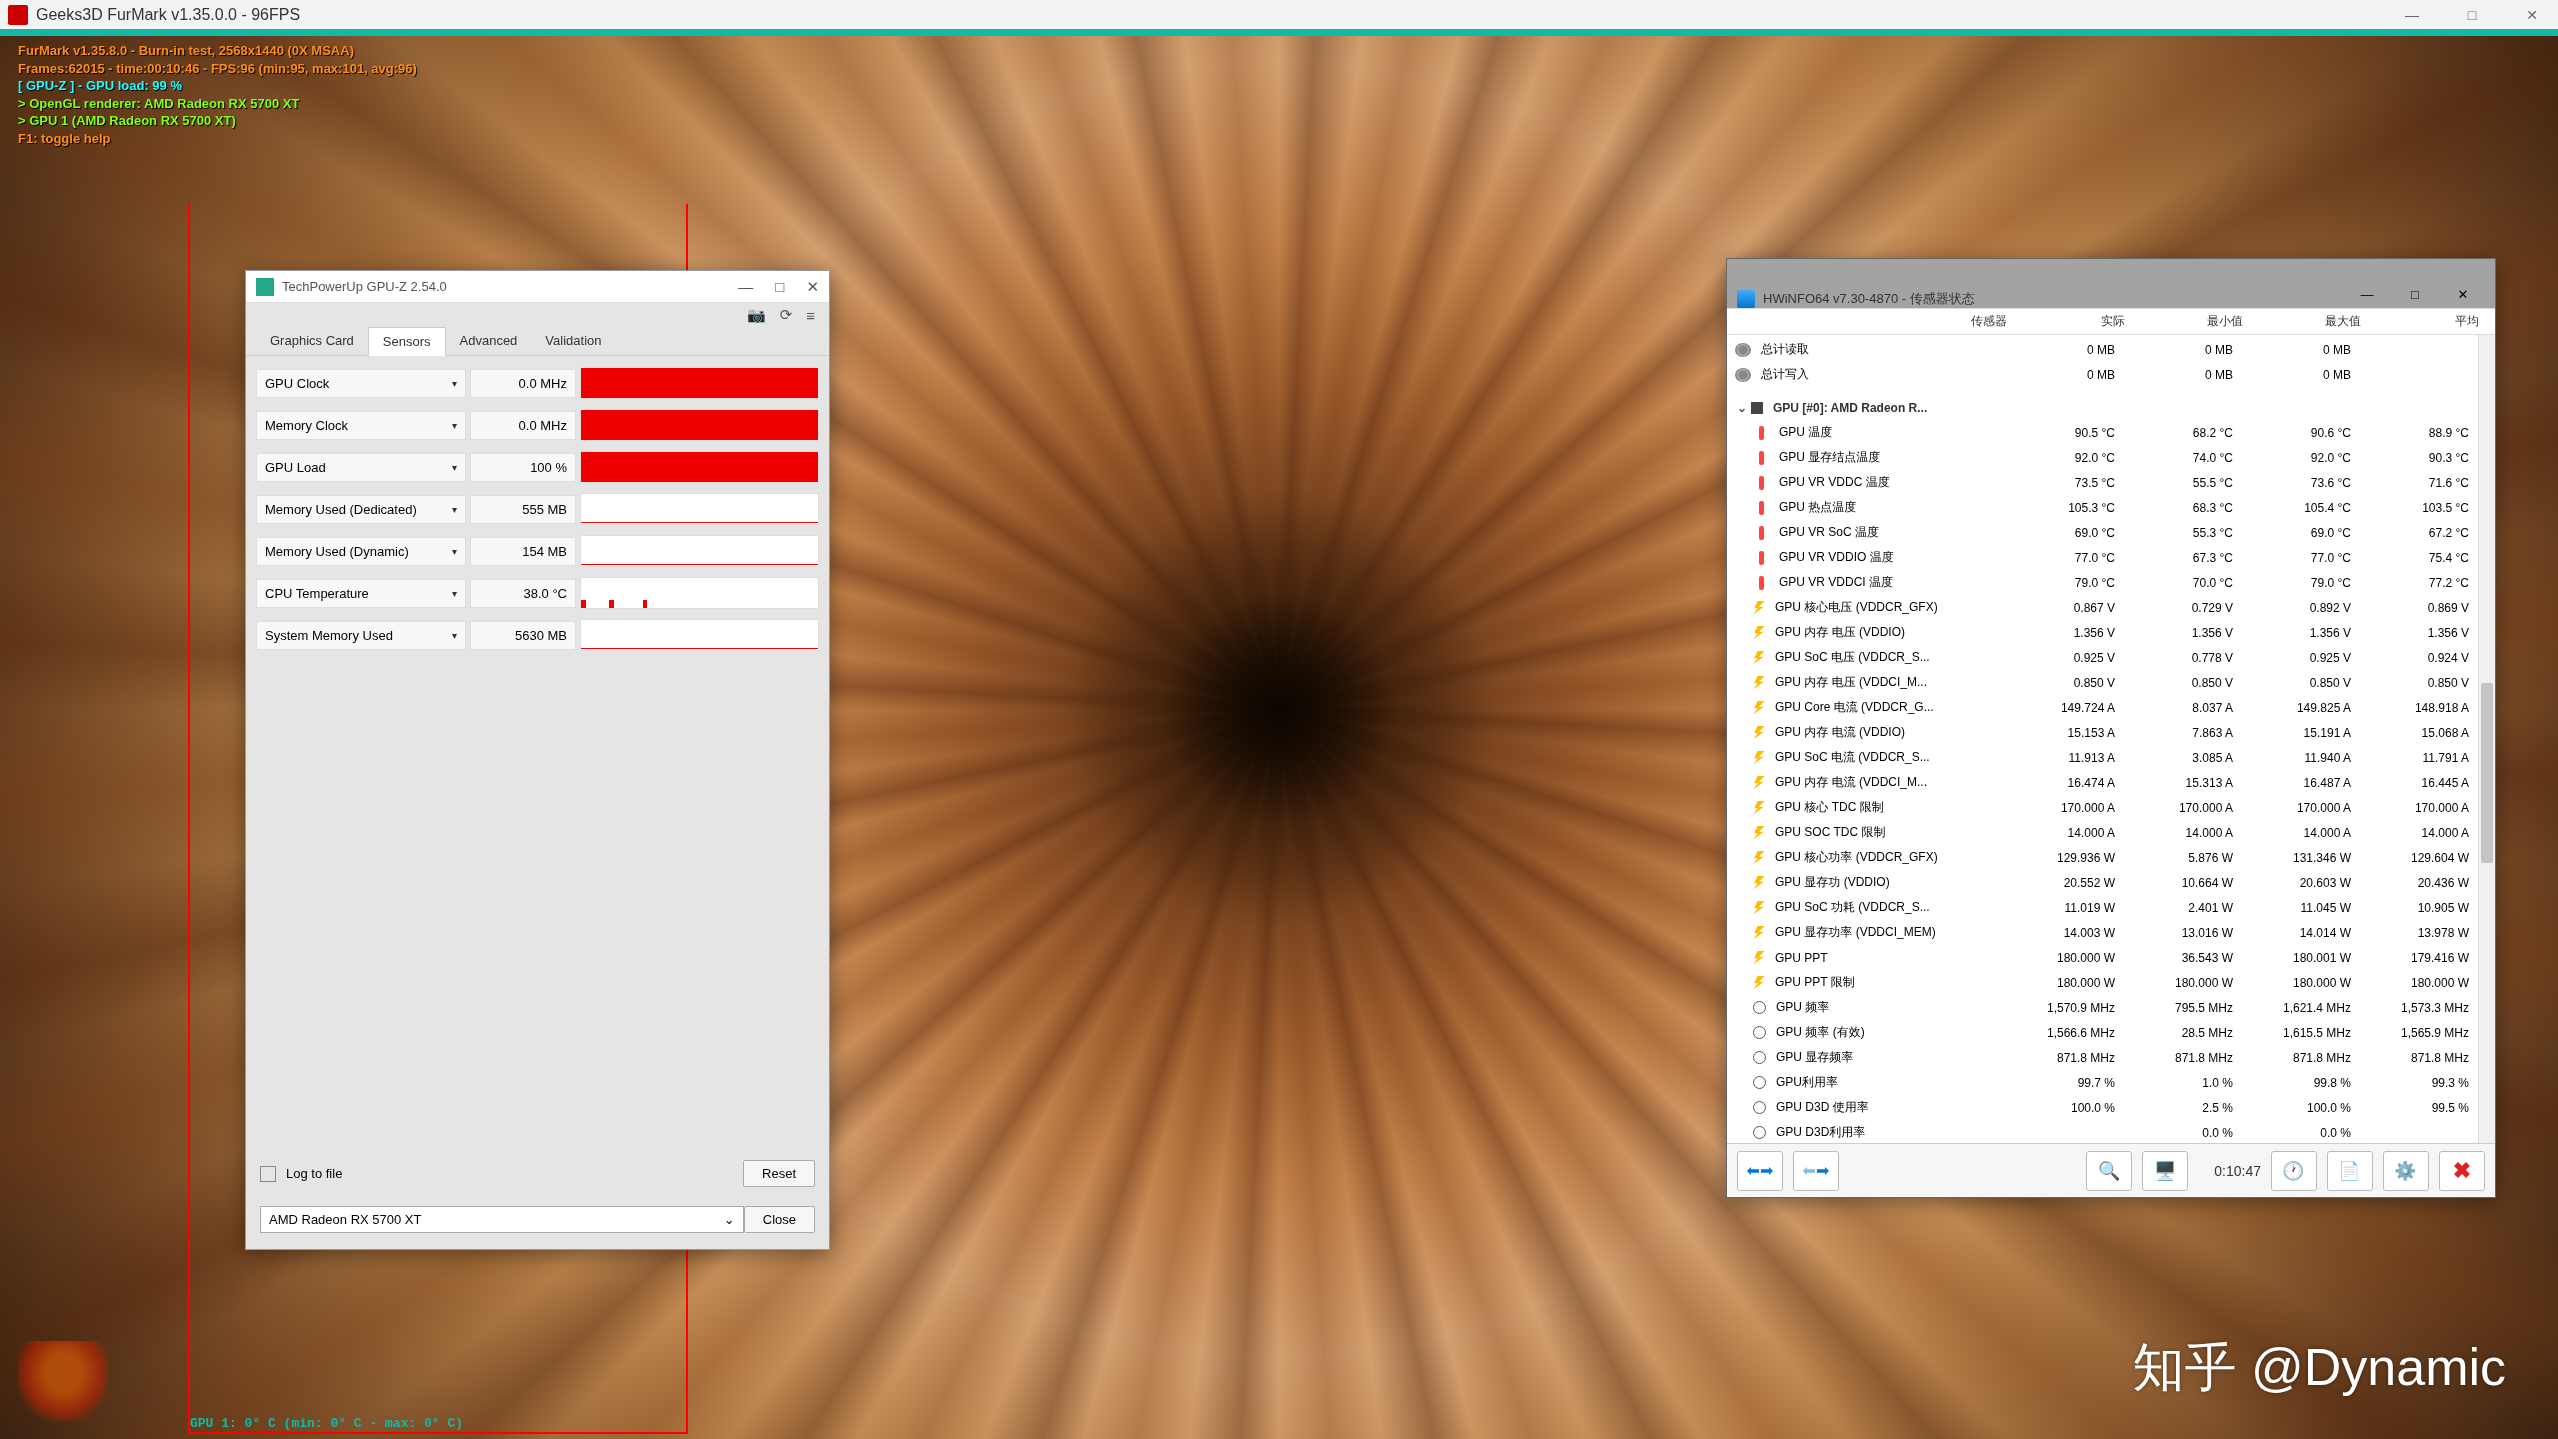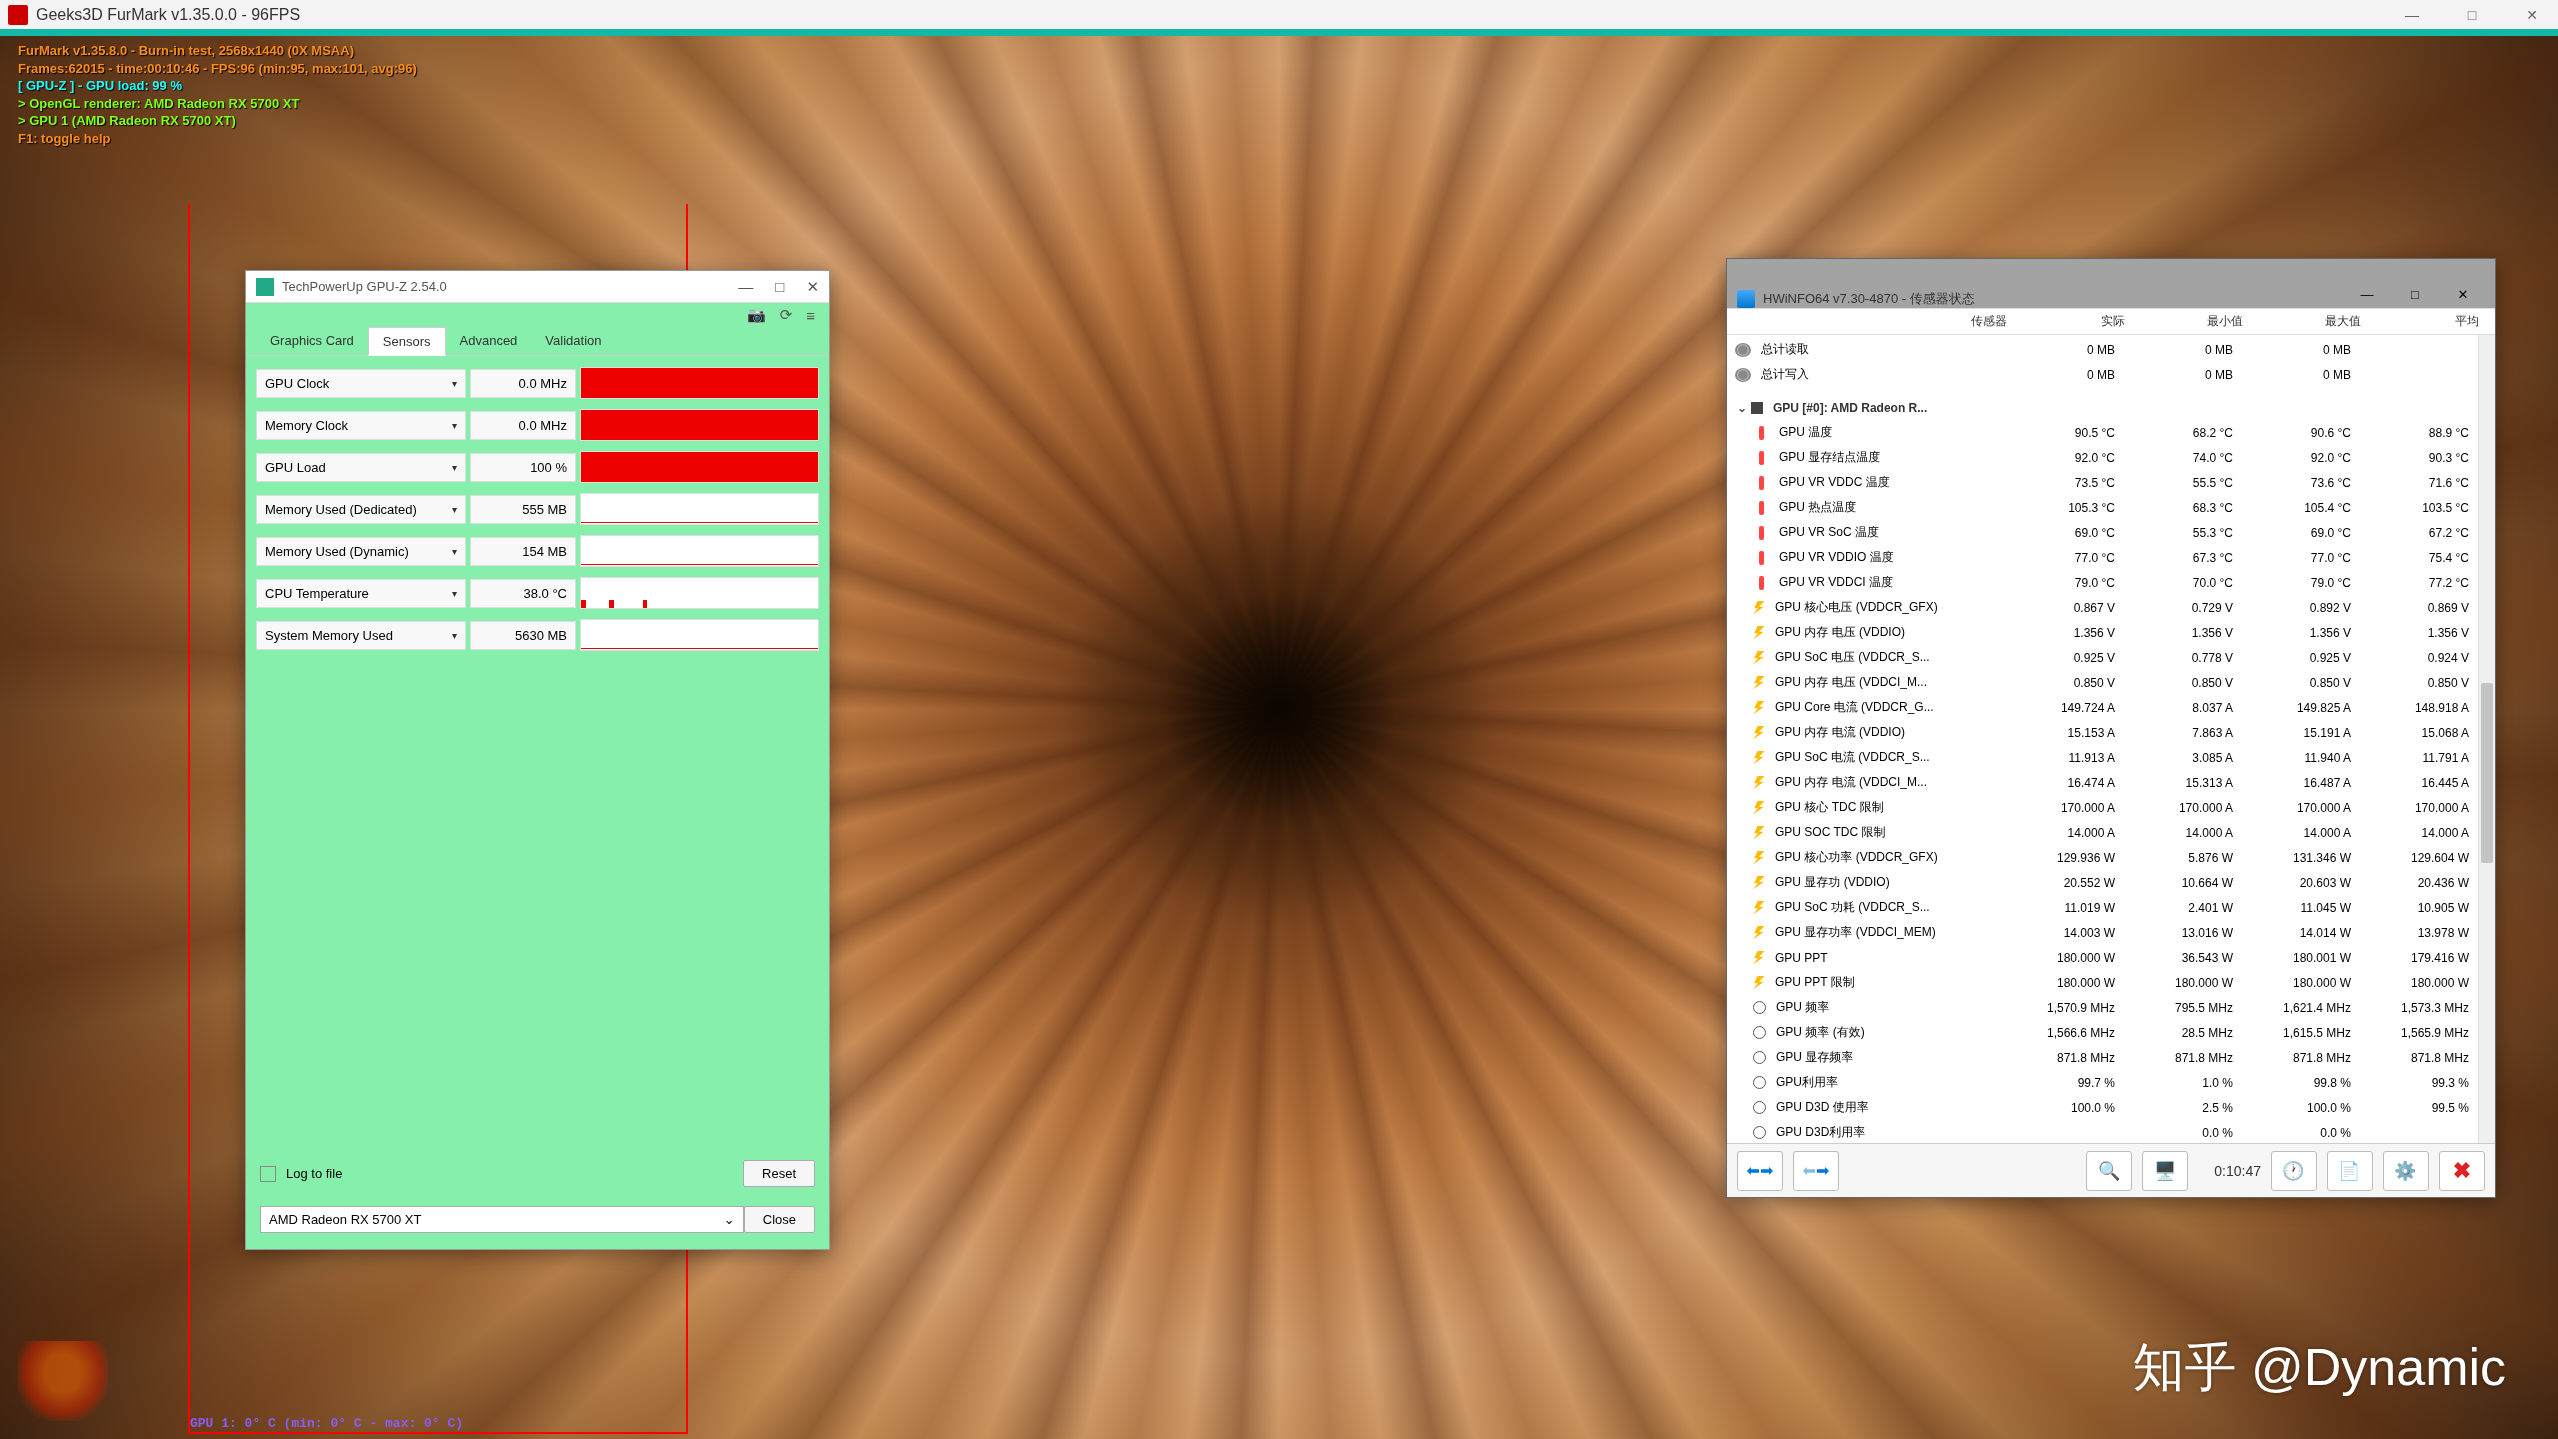--- a/index.html
+++ b/index.html
@@ -10,26 +10,26 @@
 .titlebar-title{font-size:16px;color:#333}
 .titlebar-controls{margin-left:auto;display:flex;gap:24px;font-size:14px;color:#666}
 .titlebar-controls span{width:36px;text-align:center;cursor:pointer}
 .furmark-bg{position:absolute;top:36px;left:0;right:0;bottom:0;background:radial-gradient(circle at 50% 48%,#1a0f05 0%,#2a1506 4%,#4a2810 8%,#7a4520 14%,#a06030 22%,#c4824a 32%,#d4a070 44%,#c08850 58%,#9a6838 72%,#6a4020 86%,#3a2210 100%)}
 .furmark-bg::before{content:"";position:absolute;inset:0;background:repeating-conic-gradient(from 0deg at 50% 48%,transparent 0deg,rgba(80,35,10,0.4) 3deg,transparent 7deg,rgba(120,60,20,0.3) 11deg,transparent 15deg)}
 .furmark-bg::after{content:"";position:absolute;inset:0;background:radial-gradient(circle at 50% 48%,rgba(10,5,0,0.95) 0%,rgba(20,10,2,0.85) 3%,rgba(60,30,10,0.4) 8%,transparent 15%)}
 .osd{position:absolute;top:42px;left:18px;font-family:"Courier New",monospace;font-size:13px;line-height:1.35;font-weight:bold;z-index:5;text-shadow:1px 1px 1px #000}
 .osd .orange{color:#ff8c1a}
 .osd .cyan{color:#1affff}
 .osd .lime{color:#7fff1a}
-.status-bottom{position:absolute;bottom:8px;left:190px;font-family:"Courier New",monospace;font-size:13px;color:#8b5cf6;z-index:5;font-weight:bold}
+.status-bottom{position:absolute;bottom:8px;left:190px;font-family:"Courier New",monospace;font-size:13px;color:#14b8a6;z-index:5;font-weight:bold}
 .box-highlight{position:absolute;top:204px;left:188px;width:500px;height:1230px;border:2px solid #ff0000;border-top:none;z-index:3;pointer-events:none}
 .watermark{position:absolute;bottom:36px;right:52px;font-size:52px;color:#fff;font-weight:400;z-index:90;text-shadow:0 0 4px rgba(0,0,0,.4)}
 .furmark-logo{position:absolute;bottom:18px;left:18px;width:90px;height:80px;z-index:4;opacity:0.55}
 .furmark-logo::before{content:"";position:absolute;inset:0;background:radial-gradient(ellipse at 50% 40%,#ff6600 28%,#cc2200 58%,transparent 78%)}
-.gpuz-window{position:absolute;top:270px;left:245px;width:585px;height:980px;background:#86efac;border:1px solid #999;box-shadow:0 4px 20px rgba(0,0,0,.4);z-index:20;font-size:13px}
+.gpuz-window{position:absolute;top:270px;left:245px;width:585px;height:980px;background:#e5e5e5;border:1px solid #999;box-shadow:0 4px 20px rgba(0,0,0,.4);z-index:20;font-size:13px}
 .gpuz-title{height:32px;background:#fff;display:flex;align-items:center;padding:0 10px;border-bottom:1px solid #ddd}
 .gpuz-title-icon{width:18px;height:18px;background:#2a8;margin-right:8px}
 .gpuz-title-text{color:#555;font-size:13px}
 .gpuz-title-ctrl{margin-left:auto;display:flex;gap:22px;color:#555;font-size:15px}
 .gpuz-toolbar{height:24px;display:flex;justify-content:flex-end;gap:14px;padding:0 14px;align-items:center;font-size:15px;color:#555}
 .gpuz-tabs{display:flex;padding:0 10px;border-bottom:1px solid #ccc}
 .gpuz-tab{padding:6px 14px;font-size:13px;color:#333;cursor:pointer}
 .gpuz-tab.active{border:1px solid #ccc;border-bottom:1px solid #fff;margin-bottom:-1px;background:#fff}
 .gpuz-sensors{padding:6px 10px}
 .sensor-row{display:flex;align-items:center;height:42px;gap:4px}

